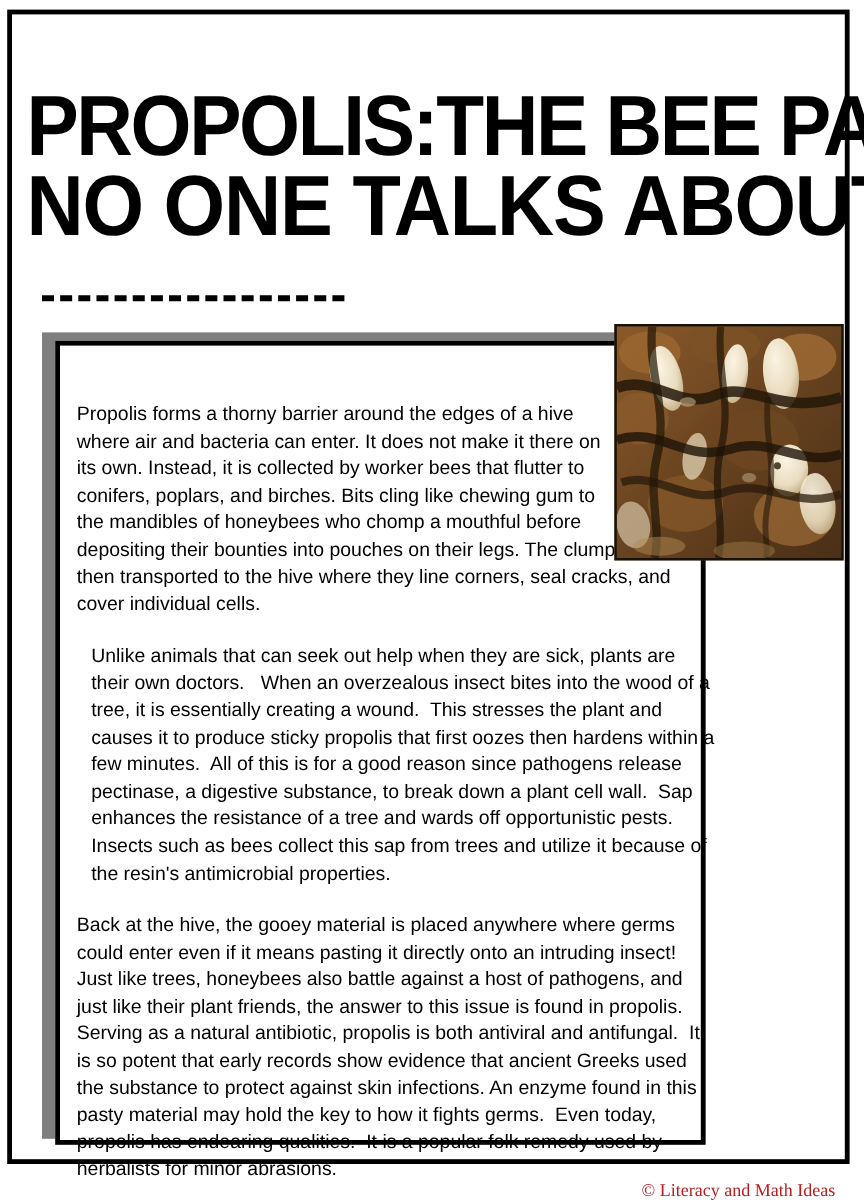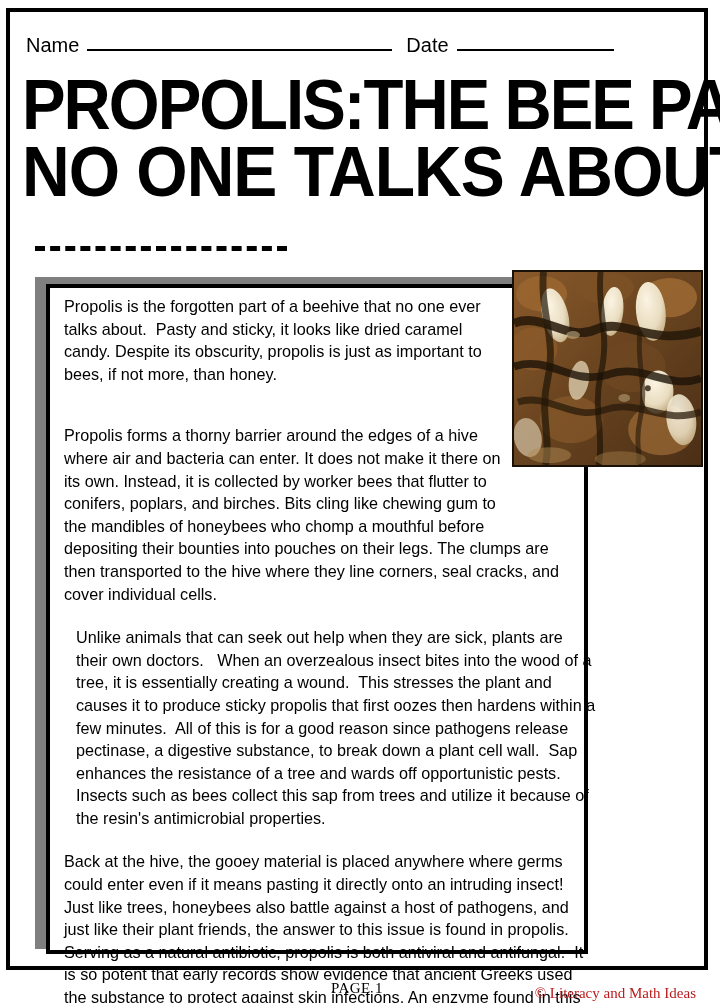--- a/index.html
+++ b/index.html
@@ -175,40 +175,32 @@
     font-size: 15px;
     color: #b91c1c;
     white-space: nowrap;
   }
 </style>
 </head>
 <body>
 
 <div class="page-frame">
 
-  <div class="namedate-row">
-    <span class="nd-label">Name</span>
-    <span class="nd-rule rule-name"></span>
-    <span class="nd-gap"></span>
-    <span class="nd-label">Date</span>
-    <span class="nd-rule rule-date"></span>
-  </div>
 
   <div class="title-block">
     <div class="title-line title-line-1">PROPOLIS:THE BEE PASTE</div>
     <div class="title-line title-line-2">NO ONE TALKS ABOUT</div>
   </div>
 
   <div class="dashed-rule"></div>
 
   <div class="textbox-shadow"></div>
 
   <div class="textbox">
     <div class="textbox-inner">
-      <p class="para para-1">Propolis is the forgotten part of a beehive that no one ever talks about.  Pasty and sticky, it looks like dried caramel candy. Despite its obscurity, propolis is just as important to bees, if not more, than honey.</p>
       <p class="para para-2-wide"><span style="float: right; width: 82px; height: 92px;"></span>Propolis forms a thorny barrier around the edges of a hive where air and bacteria can enter. It does not make it there on its own. Instead, it is collected by worker bees that flutter to conifers, poplars, and birches. Bits cling like chewing gum to the mandibles of honeybees who chomp a mouthful before depositing their bounties into pouches on their legs. The clumps are then transported to the hive where they line corners, seal cracks, and cover individual cells.</p>
       <p class="para para-3">Unlike animals that can seek out help when they are sick, plants are their own doctors.   When an overzealous insect bites into the wood of a tree, it is essentially creating a wound.  This stresses the plant and causes it to produce sticky propolis that first oozes then hardens within a few minutes.  All of this is for a good reason since pathogens release pectinase, a digestive substance, to break down a plant cell wall.  Sap enhances the resistance of a tree and wards off opportunistic pests. Insects such as bees collect this sap from trees and utilize it because of the resin's antimicrobial properties.</p>
       <p class="para para-4">Back at the hive, the gooey material is placed anywhere where germs could enter even if it means pasting it directly onto an intruding insect! Just like trees, honeybees also battle against a host of pathogens, and just like their plant friends, the answer to this issue is found in propolis.  Serving as a natural antibiotic, propolis is both antiviral and antifungal.  It is so potent that early records show evidence that ancient Greeks used the substance to protect against skin infections. An enzyme found in this pasty material may hold the key to how it fights germs.  Even today, propolis has endearing qualities.  It is a popular folk remedy used by herbalists for minor abrasions.</p>
     </div>
   </div>
 
   <div class="photo">
     <svg viewBox="0 0 190 196" preserveAspectRatio="none">
       <defs>
         <linearGradient id="g1" x1="0" y1="0" x2="1" y2="1">
@@ -251,15 +243,14 @@
       <ellipse cx="112" cy="128" rx="6" ry="4" fill="#cfbc92" opacity="0.45"></ellipse>
       <ellipse cx="36" cy="186" rx="22" ry="8" fill="#b08a53" opacity="0.5"></ellipse>
       <ellipse cx="108" cy="190" rx="26" ry="8" fill="#a57f4a" opacity="0.45"></ellipse>
       <circle cx="136" cy="118" r="3" fill="#2b1c0a" opacity="0.8"></circle>
     </svg>
   </div>
 
 </div>
 
 <div class="footer">
-  <div class="footer-page">PAGE 1</div>
   <div class="footer-credit">© Literacy and Math Ideas</div>
 </div>
 
 </body></html>

